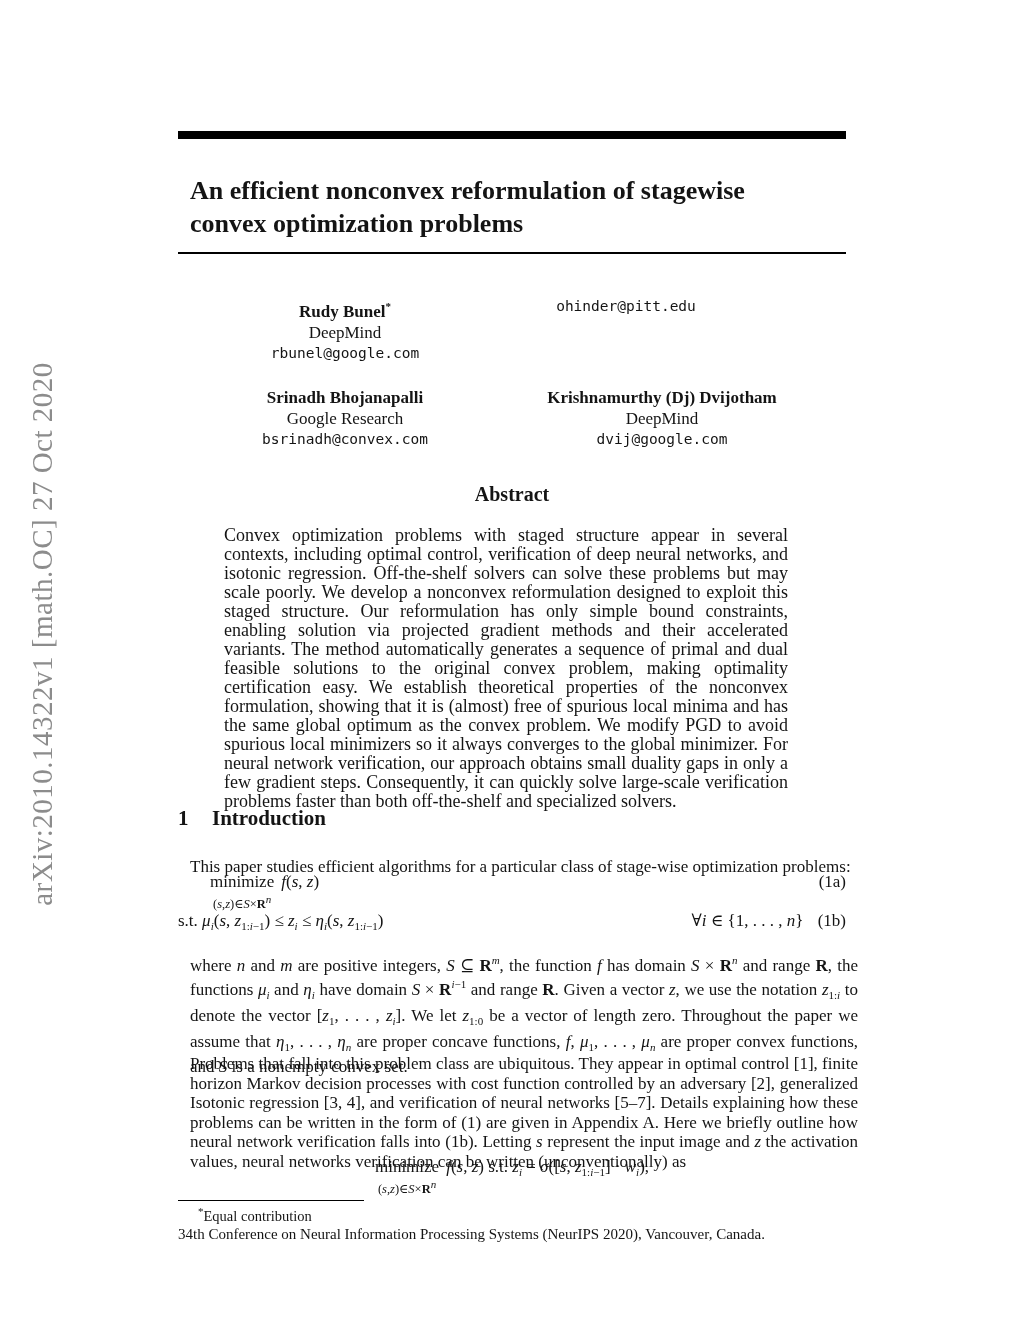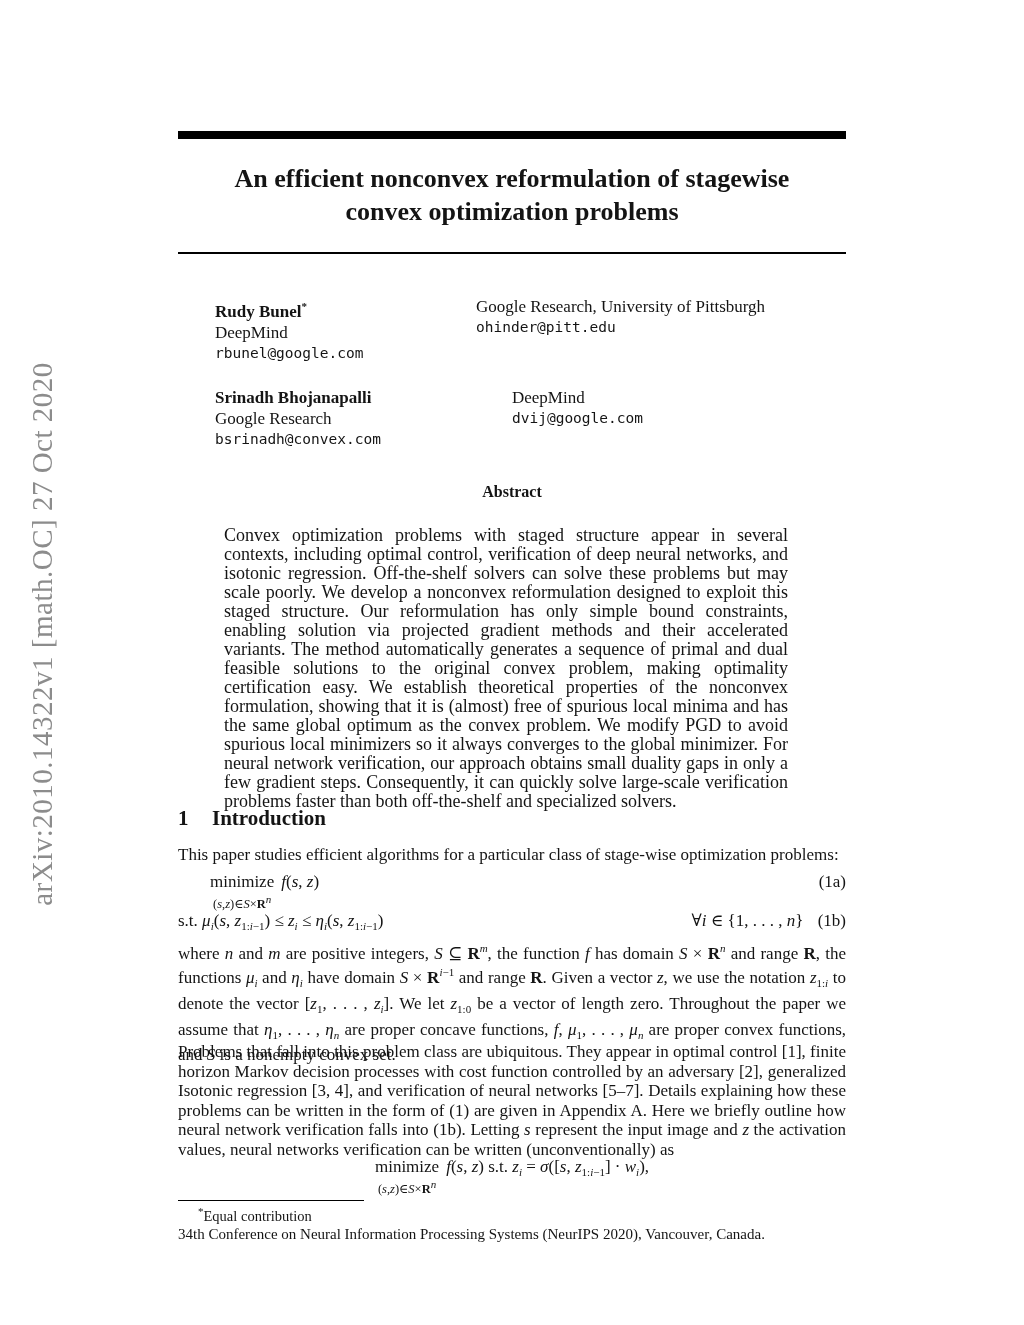--- a/index.html
+++ b/index.html
@@ -29,51 +29,51 @@
   .rule-thick {
     position: absolute;
     left: 178px; top: 131px;
     width: 668px; height: 8px;
     background: #000;
   }
   .paper-title {
     position: absolute;
     left: 178px; top: 162px;
     width: 668px;
-    text-align: center;
+    text-align: left;
     font-size: 26px;
     line-height: 33px;
     font-weight: bold;
-    margin: 0;
+    margin: 12px;
   }
   .rule-thin {
     position: absolute;
     left: 178px; top: 252px;
     width: 668px; height: 0;
     border-top: 2px solid #000;
   }
   .authors {
     position: absolute;
     left: 178px; top: 296px;
     width: 668px;
   }
   .author-row { display: flex; }
   .author-row + .author-row { margin-top: 23px; gap: 36px; }
-  .author-card { text-align: left; }
+  .author-card { text-align: center; }
   .author-card.col1 { margin-left: 37px; width: 260px; }
   .author-card.col2 { margin-left: 1px;  width: 300px; }
   .author-name  { font-weight: bold; font-size: 17px; line-height: 21px; }
   .author-affil { font-size: 17px; line-height: 21px; }
   .author-email { font-family: "DejaVu Sans Mono", "Liberation Mono", monospace; font-size: 14.5px; line-height: 21px; }
   .abstract-heading {
     position: absolute;
     left: 178px; top: 483px;
     width: 668px;
     text-align: center;
-    font-size: 16px;
+    font-size: 20px;
     font-weight: bold;
     margin: 0;
   }
   .abstract-body {
     position: absolute;
     left: 224px; top: 526px;
     width: 564px;
     font-size: 18px;
     line-height: 19px;
     text-align: justify;
@@ -86,21 +86,21 @@
     font-size: 21px;
     font-weight: bold;
     margin: 0;
   }
   .section-heading .sec-num { display: inline-block; width: 34px; }
   .body-par {
     width: 668px;
     font-size: 17px;
     line-height: 19.5px;
     text-align: justify;
-    margin: 0;
+    margin: 12px;
     position: absolute;
     left: 178px;
   }
   .par-lead     { top: 845px;  text-align: left; }
   .par-where    { top: 939px; }
   .par-problems { top: 1042px; }
   .eq-row {
     position: absolute;
     left: 178px;
     width: 668px;
@@ -158,31 +158,31 @@
   <div class="rule-thin"></div>
 
   <div class="authors">
     <div class="author-row">
       <div class="author-card col1">
         <div class="author-name">Rudy Bunel<sup>*</sup></div>
         <div class="author-affil">DeepMind</div>
         <div class="author-email">rbunel@google.com</div>
       </div>
       <div class="author-card col2">
-        <div class="author-affil">Google Research, University of Pittsburgh</div>
         <div class="author-email">ohinder@pitt.edu</div>
       </div>
     </div>
     <div class="author-row">
       <div class="author-card col1">
         <div class="author-name">Srinadh Bhojanapalli</div>
         <div class="author-affil">Google Research</div>
         <div class="author-email">bsrinadh@convex.com</div>
       </div>
       <div class="author-card col2">
+        <div class="author-name">Krishnamurthy (Dj) Dvijotham</div>
         <div class="author-affil">DeepMind</div>
         <div class="author-email">dvij@google.com</div>
       </div>
     </div>
   </div>
 
   <h2 class="abstract-heading">Abstract</h2>
 
   <p class="abstract-body">Convex optimization problems with staged structure appear in several contexts, including optimal control, verification of deep neural networks, and isotonic regression.  Off-the-shelf solvers can solve these problems but may scale poorly. We develop a nonconvex reformulation designed to exploit this staged structure. Our reformulation has only simple bound constraints, enabling solution via projected gradient methods and their accelerated variants. The method automatically generates a sequence of primal and dual feasible solutions to the original convex problem, making optimality certification easy. We establish theoretical properties of the nonconvex formulation, showing that it is (almost) free of spurious local minima and has the same global optimum as the convex problem. We modify PGD to avoid spurious local minimizers so it always converges to the global minimizer. For neural network verification, our approach obtains small duality gaps in only a few gradient steps. Consequently, it can quickly solve large-scale verification problems faster than both off-the-shelf and specialized solvers.</p>
 

